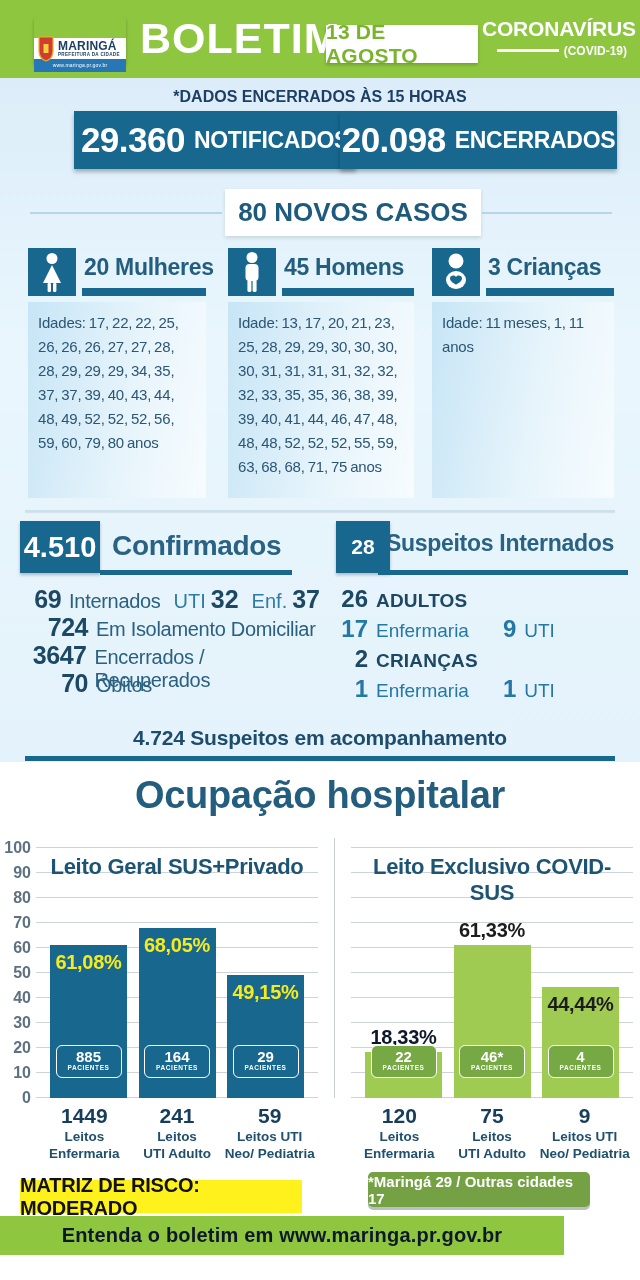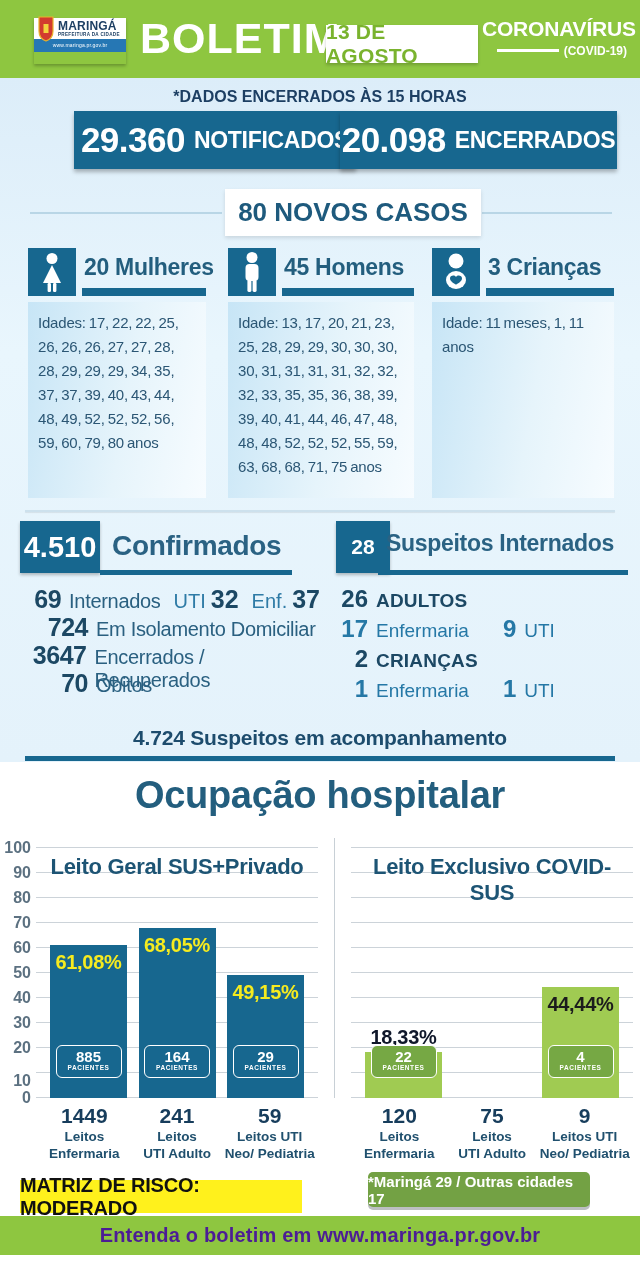--- a/index.html
+++ b/index.html
@@ -2,21 +2,21 @@
 <html><head>
 <meta charset="utf-8">
 <style>
   * { margin:0; padding:0; box-sizing:border-box; }
   body { font-family:"Liberation Sans", sans-serif; background:#fff; }
   #page { position:relative; width:640px; height:1280px; margin:0 auto; overflow:hidden; background:#fff; }
 
   
   #header { position:absolute; top:0; left:0; width:640px; height:78px; background:#8ec640; }
   .logo { position:absolute; left:34px; top:18px; width:92px; height:46px; box-shadow:0 2px 3px rgba(0,0,0,.25); }
-  .logo-white { position:relative; width:92px; height:21px; background:#fff; display:flex; align-items:center; padding:2px 3px; }
+  .logo-white { position:relative; width:92px; height:21px; background:#fff; display:flex; align-items:center; padding:2px 3px;margin-top:20px; }
   .logo-crest { flex:0 0 18px; height:26px; }
   .logo-texts { margin-left:3px; }
   .logo-title { font-size:12px; font-weight:bold; color:#1d3f63; letter-spacing:.2px; line-height:12px; }
   .logo-sub { font-size:4.6px; font-weight:bold; color:#1d3f63; letter-spacing:.3px; }
   .logo-strip { width:92px; height:13px; background:#2677b4; color:#fff; font-size:5px; text-align:center; line-height:13px; letter-spacing:.2px; }
   .boletim { position:absolute; left:140px; top:14px; font-size:43px; font-weight:bold; color:#fff; letter-spacing:1px; }
   .datebox { position:absolute; left:326px; top:25px; width:152px; height:38px; background:#fff; box-shadow:0 2px 3px rgba(0,0,0,.2);
              display:flex; align-items:center; justify-content:center; font-size:21px; font-weight:bold; color:#7ab32e; letter-spacing:.2px; }
   .brand { position:absolute; right:13px; top:17px; width:145px; text-align:right; color:#fff; }
   .brand-main { font-size:21px; font-weight:bold; letter-spacing:-.2px; }
@@ -114,22 +114,22 @@
   .cats-gap { width:33px; }
   .cat { width:104px; text-align:center; }
   .cat-num { font-size:21px; font-weight:bold; color:#173d5c; }
   .cat-line { font-size:13.5px; font-weight:bold; color:#20506e; line-height:17px; }
 
   .risk { position:absolute; top:418px; left:20px; width:282px; height:33px; background:#fff11c;
           display:flex; align-items:center; justify-content:center; font-size:20px; font-weight:bold; color:#111; letter-spacing:-.2px; }
   .footnote { position:absolute; top:410px; left:368px; width:222px; height:35px; background:#73a144; border-radius:5px;
               box-shadow:0 3px 0 #bcbfc1; display:flex; align-items:center; justify-content:center;
               font-size:15px; font-weight:bold; color:#fff; }
-  .footerbar { position:absolute; top:454px; left:0; width:640px; height:39px; background:#8ec640;
-               display:flex; align-items:center; justify-content:center; font-size:20px; font-weight:bold; color:#4c1d95; letter-spacing:.2px; }
+  .footerbar { position:absolute; top:454px; left:0; width:564px; height:39px; background:#8ec640;
+               display:flex; align-items:center; justify-content:center; font-size:20px; font-weight:bold; color:#0f172a; letter-spacing:.2px; }
 </style>
 </head>
 <body>
 
 <div id="page">
 
   <div id="header">
     <div class="logo">
       <div class="logo-white">
         <svg class="logo-crest" viewBox="0 0 18 26">
@@ -279,21 +279,21 @@
     <div class="monitoring">4.724 Suspeitos em acompanhamento</div>
     <div class="thickline"></div>
   </div>
 
   <div id="secB">
     <div class="occ-title">Ocupação hospitalar</div>
 
     <div class="charts">
       <div class="yaxis" id="yaxis">
           <div class="yl" style="bottom: -9px;">0</div>
-          <div class="yl" style="bottom: 8px; padding-left: 8px;">10</div>
+          <div class="yl" style="bottom: 16px; padding-left: 8px;">10</div>
           <div class="yl" style="bottom: 41px;">20</div>
           <div class="yl" style="bottom: 66px;">30</div>
           <div class="yl" style="bottom: 91px;">40</div>
           <div class="yl" style="bottom: 116px;">50</div>
           <div class="yl" style="bottom: 141px;">60</div>
           <div class="yl" style="bottom: 166px;">70</div>
           <div class="yl" style="bottom: 191px;">80</div>
           <div class="yl" style="bottom: 216px;">90</div>
           <div class="yl" style="bottom: 241px;">100</div>
         </div>
@@ -349,20 +349,27 @@
             <div class="gridline" style="bottom: 200px;"></div>
             <div class="gridline" style="bottom: 225px;"></div>
             <div class="gridline" style="bottom: 250px;"></div>
             <div class="bar" style="height: 45.825px; background: rgb(160, 203, 82);">
               <div class="pct above" style="color: #0f172a;">18,33%</div>
               <div class="pt-box" style="background: rgb(118, 168, 68);">
                 <div class="pt-num">22</div>
                 <div class="pt-word">PACIENTES</div>
               </div>
             </div>
+            <div class="bar" style="height: 153.325px; background: rgb(160, 203, 82);">
+              <div class="pct above" style="color: rgb(28, 28, 28);">61,33%</div>
+              <div class="pt-box" style="background: rgb(118, 168, 68);">
+                <div class="pt-num">46*</div>
+                <div class="pt-word">PACIENTES</div>
+              </div>
+            </div>
             <div class="bar" style="height: 111.1px; background: rgb(160, 203, 82);">
               <div class="pct inside" style="color: rgb(28, 28, 28);">44,44%</div>
               <div class="pt-box" style="background: rgb(118, 168, 68);">
                 <div class="pt-num">4</div>
                 <div class="pt-word">PACIENTES</div>
               </div>
             </div>
           </div>
       </div>
     </div>

